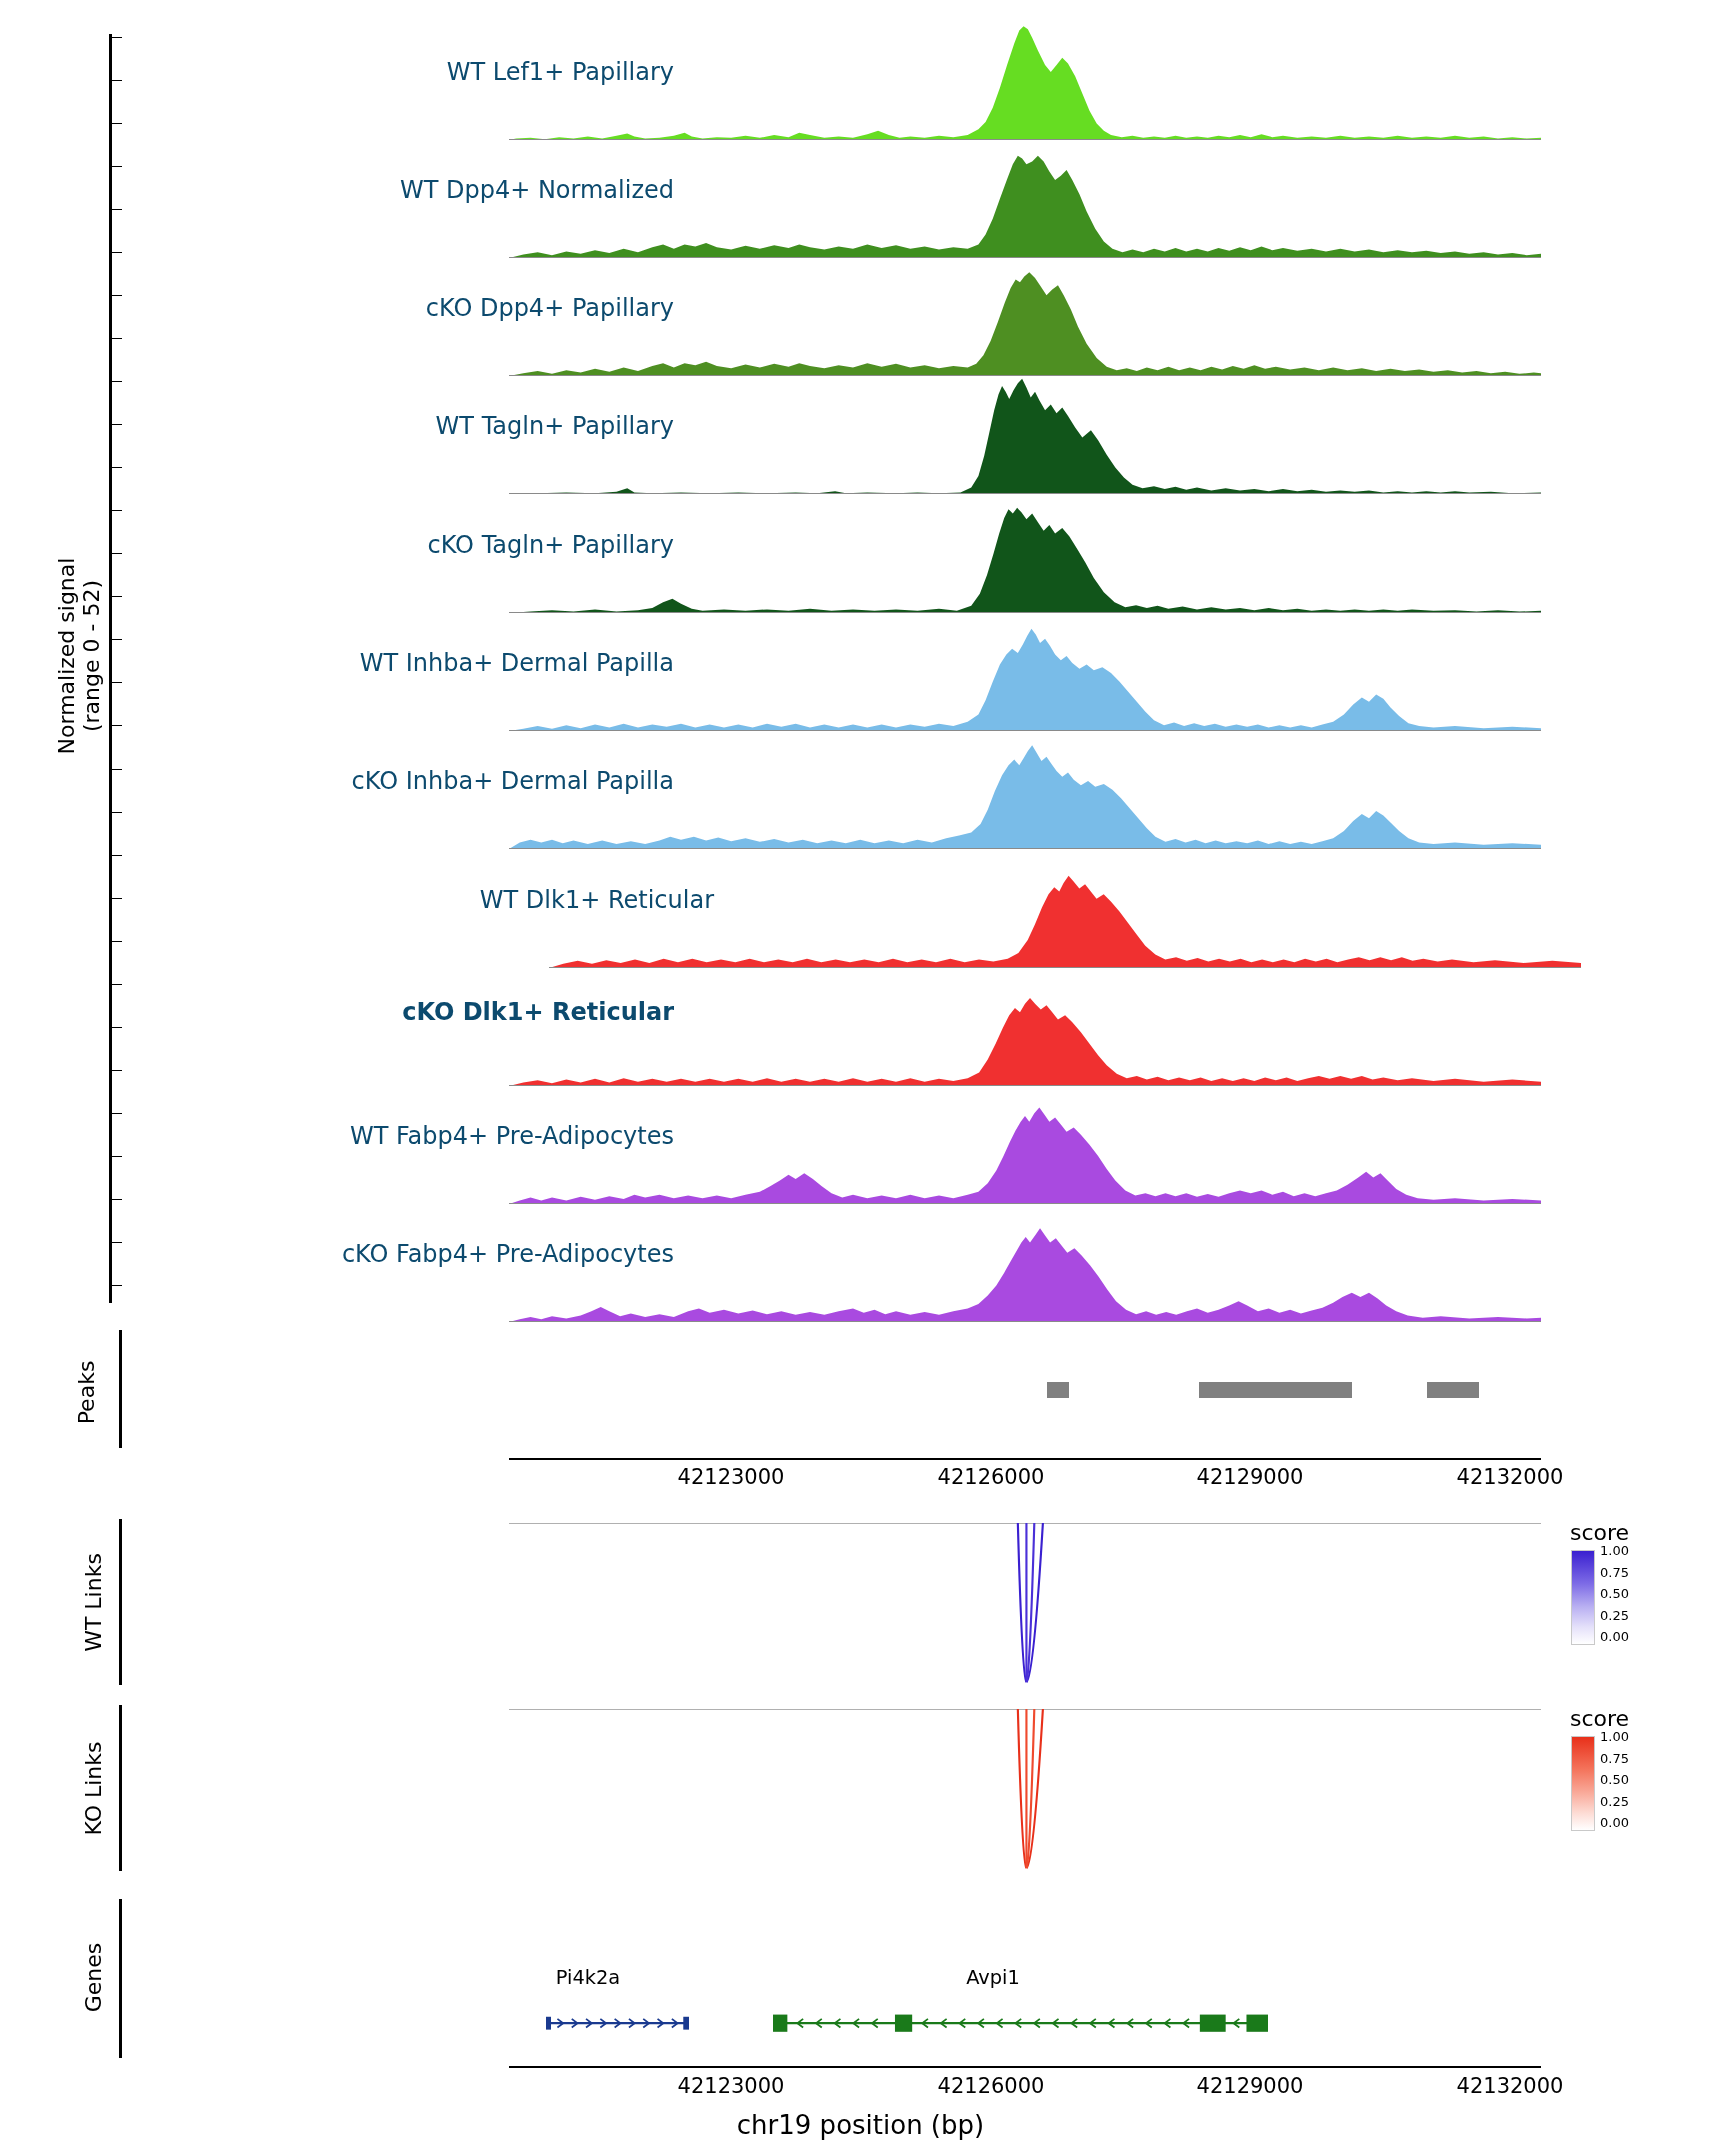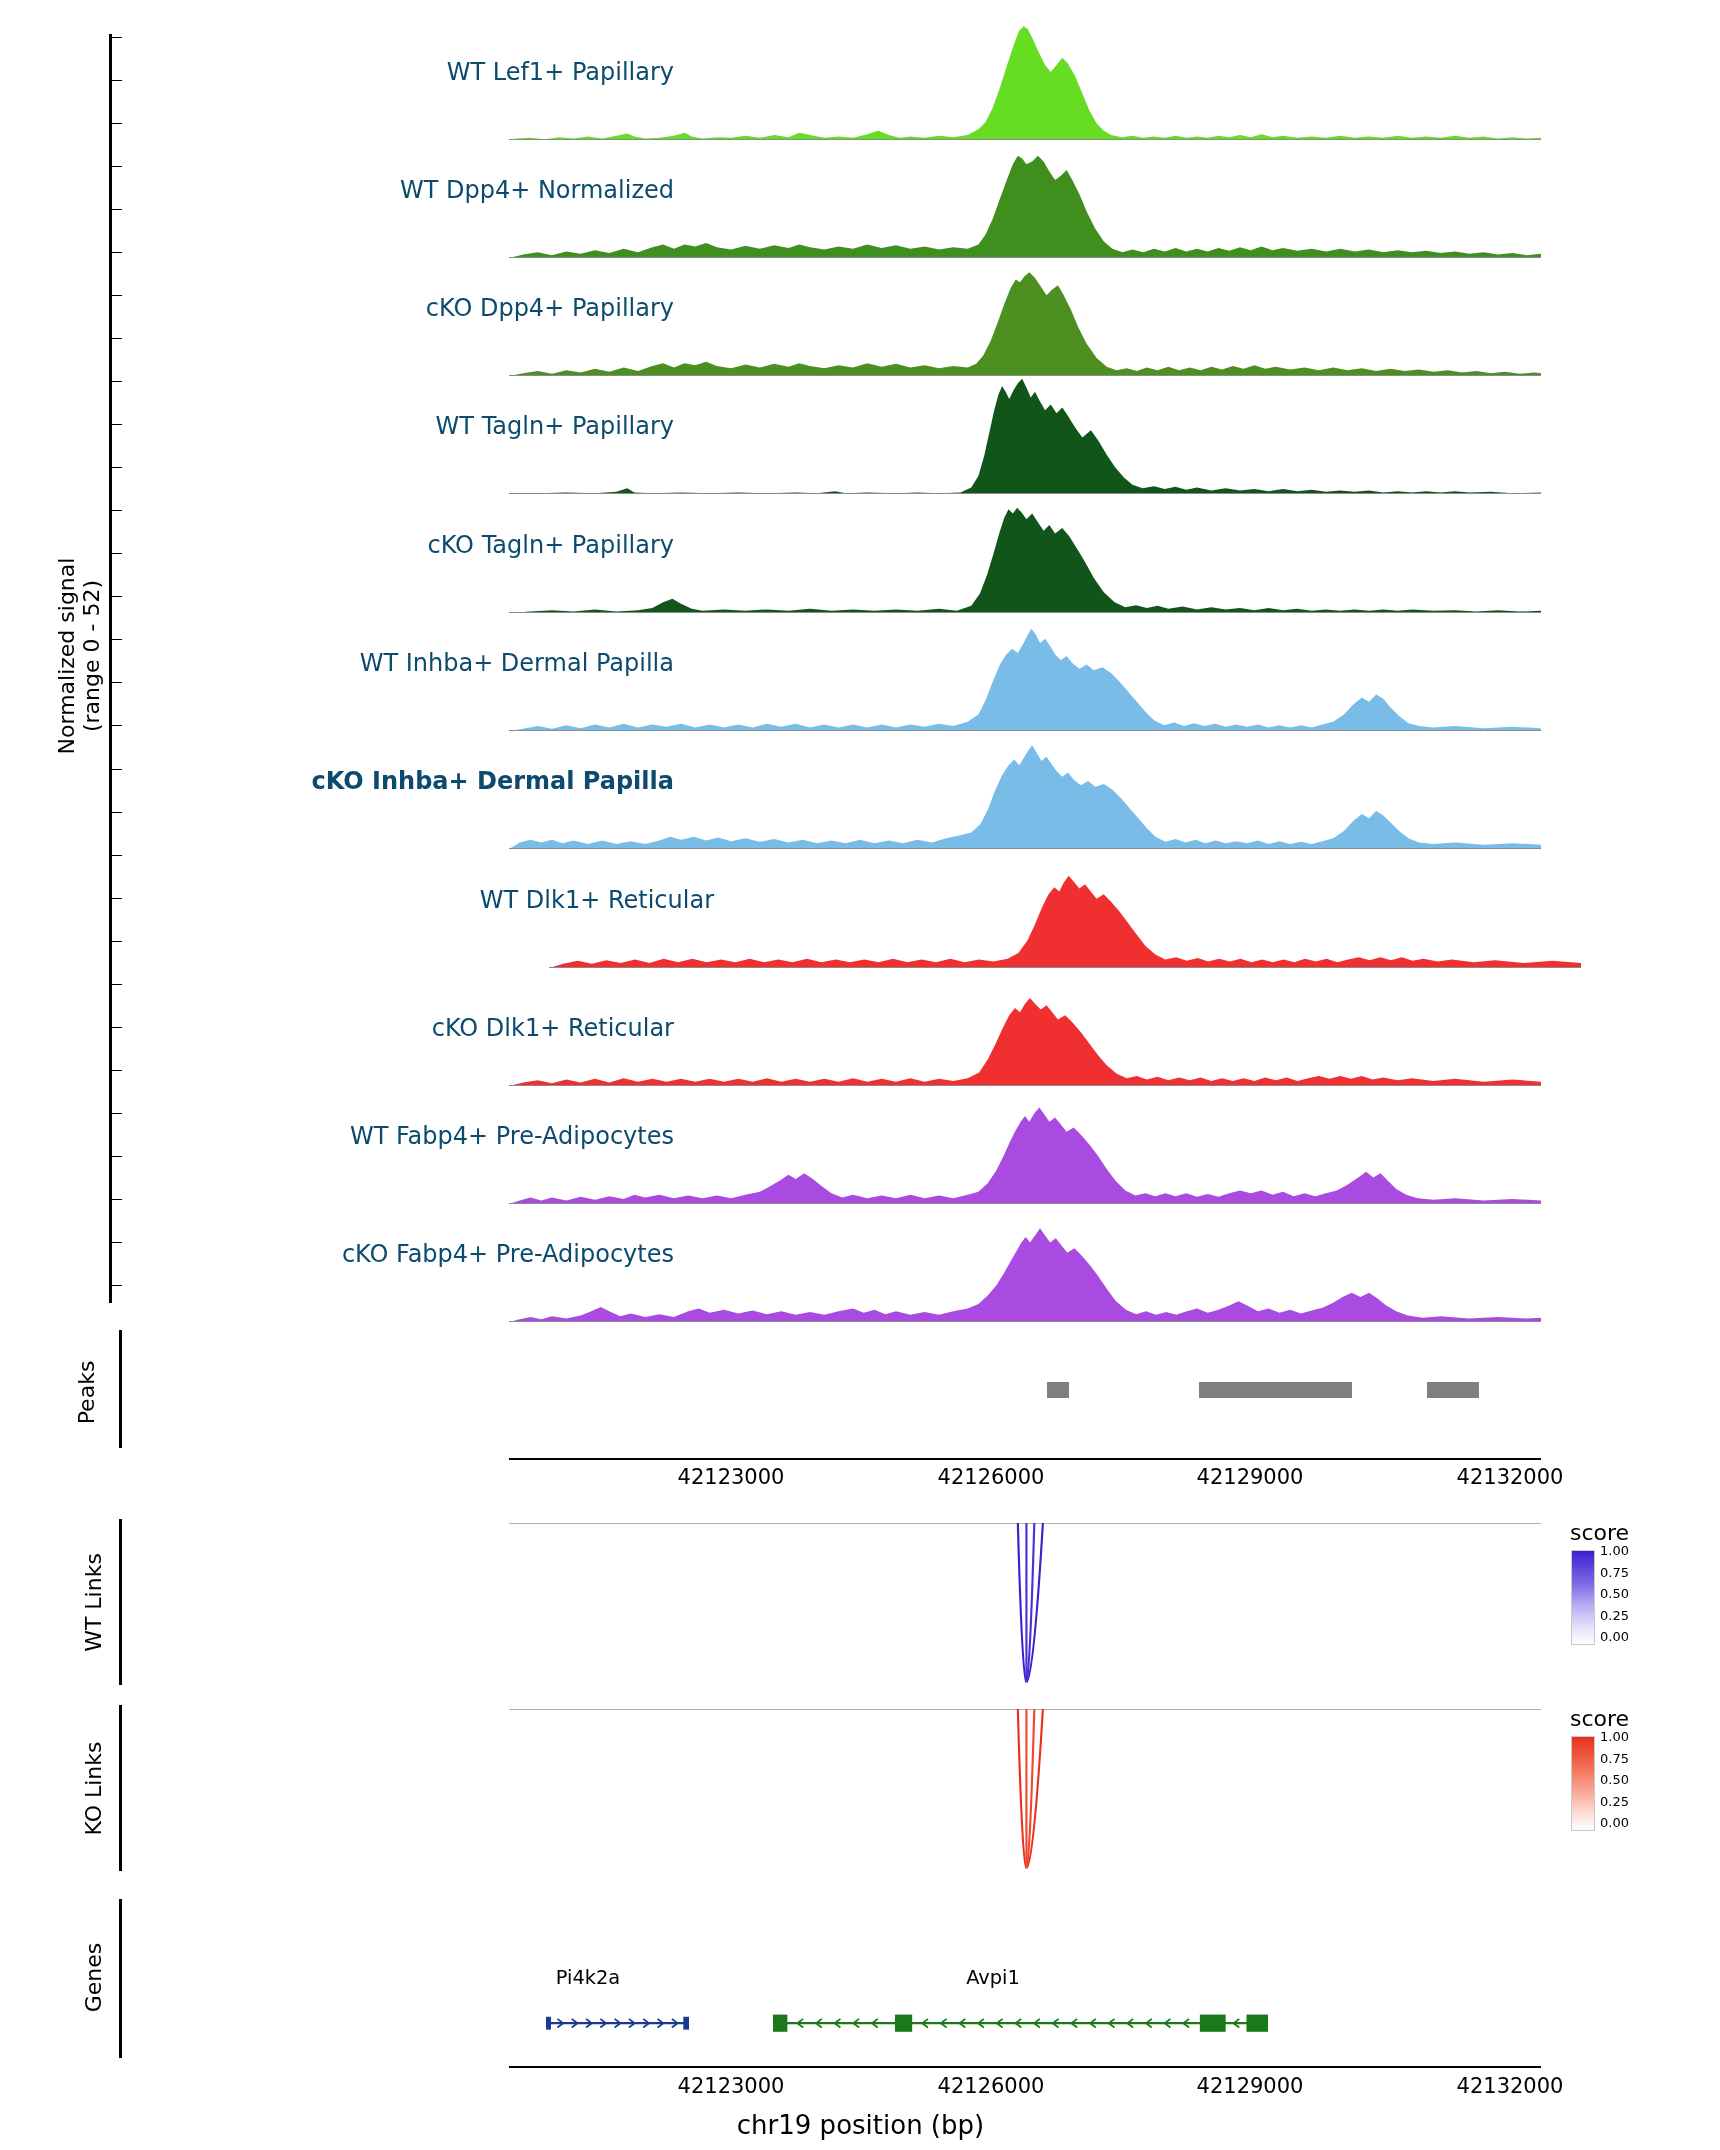--- a/index.html
+++ b/index.html
@@ -264,41 +264,41 @@
       <div class="track-label" style="top:36px;">WT Inhba+ Dermal Papilla</div>
       <div class="track-plot" style="top:0;">
         <svg width="1032" height="118" viewBox="0 0 1440 165" preserveAspectRatio="none">
           <path fill="#79bce8" d="M0,165 L20,162 L40,158 L60,162 L80,157 L100,161 L120,156 L140,160 L160,155 L180,160 L200,156 L220,159 L240,155 L260,160 L280,156 L300,160 L320,156 L340,160 L360,155 L380,159 L400,155 L420,160 L440,156 L460,160 L480,156 L500,160 L520,156 L540,160 L560,156 L580,159 L600,155 L620,158 L640,152 L655,142 L665,122 L675,96 L685,72 L694,58 L702,50 L710,56 L717,44 L723,32 L729,22 L735,30 L741,42 L748,36 L755,46 L762,58 L770,66 L778,60 L786,70 L796,78 L806,72 L816,80 L828,76 L840,84 L852,96 L864,110 L876,124 L888,138 L900,150 L914,157 L928,153 L942,158 L956,154 L970,158 L985,155 L1000,159 L1015,156 L1030,159 L1045,156 L1060,160 L1075,157 L1090,160 L1105,157 L1120,160 L1135,156 L1150,152 L1165,142 L1178,128 L1190,118 L1200,124 L1210,114 L1220,120 L1230,132 L1242,144 L1255,154 L1270,158 L1290,160 L1320,158 L1360,161 L1400,159 L1440,161 L1440,165 Z"></path>
         </svg>
       </div>
       <div class="baseline" style="top:117px;"></div>
     </div>
 
     <div class="track" style="top:731px; height:118px;">
-      <div class="track-label" style="top:36px;font-weight:bold;">cKO Inhba+ Dermal Papilla</div>
+      <div class="track-label" style="top:36px;">cKO Inhba+ Dermal Papilla</div>
       <div class="track-plot" style="top:0;">
         <svg width="1032" height="118" viewBox="0 0 1440 165" preserveAspectRatio="none">
           <path fill="#79bce8" d="M0,165 L15,156 L30,152 L45,156 L60,152 L75,157 L90,153 L110,158 L130,153 L150,158 L170,154 L190,158 L210,153 L225,148 L240,152 L258,148 L275,153 L292,149 L310,154 L330,150 L350,155 L370,151 L390,156 L410,152 L430,157 L450,153 L470,157 L490,152 L510,157 L530,153 L550,157 L570,152 L590,156 L610,150 L628,146 L645,142 L658,130 L668,110 L678,84 L688,62 L697,48 L705,40 L712,48 L718,38 L724,28 L730,20 L736,30 L743,42 L750,36 L757,46 L764,56 L772,64 L780,58 L788,68 L798,76 L808,70 L818,78 L830,74 L842,82 L854,94 L866,108 L878,122 L890,136 L902,148 L916,155 L930,151 L944,156 L958,152 L972,157 L986,153 L1000,157 L1015,154 L1030,157 L1045,153 L1060,158 L1075,154 L1090,158 L1105,155 L1120,158 L1135,154 L1150,150 L1165,140 L1178,126 L1190,116 L1200,122 L1210,112 L1220,118 L1230,128 L1242,140 L1255,150 L1270,156 L1290,158 L1320,156 L1360,159 L1400,157 L1440,159 L1440,165 Z"></path>
         </svg>
       </div>
       <div class="baseline" style="top:117px;"></div>
     </div>
 
     <div class="track" style="top:850px; height:118px;margin-left:40px;">
       <div class="track-label" style="top:36px;">WT Dlk1+ Reticular</div>
       <div class="track-plot" style="top:0;">
         <svg width="1032" height="118" viewBox="0 0 1440 165" preserveAspectRatio="none">
           <path fill="#f03030" d="M0,165 L20,159 L40,155 L60,159 L80,154 L100,158 L120,153 L140,158 L160,152 L180,157 L200,152 L220,157 L240,153 L260,157 L280,152 L300,157 L320,153 L340,157 L360,152 L380,157 L400,153 L420,157 L440,153 L460,157 L480,152 L500,157 L520,153 L540,157 L560,152 L580,157 L600,153 L620,156 L640,152 L655,144 L668,126 L678,104 L688,80 L697,62 L705,52 L712,58 L718,46 L725,36 L732,44 L740,54 L748,48 L756,58 L764,68 L774,62 L784,72 L796,86 L808,102 L820,118 L832,134 L846,146 L860,153 L875,150 L890,155 L905,151 L920,156 L935,152 L950,156 L965,152 L980,157 L995,153 L1010,157 L1025,153 L1040,157 L1055,152 L1070,156 L1085,152 L1100,157 L1115,153 L1130,150 L1145,154 L1160,150 L1175,154 L1190,150 L1205,155 L1220,152 L1240,156 L1260,153 L1290,157 L1320,154 L1360,158 L1400,155 L1440,158 L1440,165 Z"></path>
         </svg>
       </div>
       <div class="baseline" style="top:117px;"></div>
     </div>
 
     <div class="track" style="top:968px; height:118px;">
-      <div class="track-label" style="top:46px;">cKO Dlk1+ Reticular</div>
+      <div class="track-label" style="top:30px;font-weight:bold;">cKO Dlk1+ Reticular</div>
       <div class="track-plot" style="top:0;">
         <svg width="1032" height="118" viewBox="0 0 1440 165" preserveAspectRatio="none">
           <path fill="#f03030" d="M0,165 L20,160 L40,157 L60,161 L80,156 L100,160 L120,155 L140,160 L160,154 L180,159 L200,155 L220,159 L240,155 L260,159 L280,155 L300,159 L320,155 L340,159 L360,154 L380,159 L400,155 L420,159 L440,155 L460,159 L480,154 L500,159 L520,155 L540,159 L560,154 L580,159 L600,155 L620,158 L640,154 L656,146 L668,128 L679,106 L689,84 L698,66 L706,56 L713,62 L720,50 L727,42 L734,50 L742,58 L750,52 L758,62 L766,72 L776,66 L786,76 L798,90 L810,106 L822,122 L834,136 L848,148 L862,154 L876,151 L890,156 L905,152 L920,157 L935,153 L950,157 L965,153 L980,158 L995,154 L1010,158 L1025,154 L1040,158 L1055,153 L1070,157 L1085,153 L1100,158 L1115,154 L1130,151 L1145,155 L1160,151 L1175,155 L1190,151 L1205,156 L1220,153 L1240,157 L1260,154 L1290,158 L1320,155 L1360,159 L1400,156 L1440,159 L1440,165 Z"></path>
         </svg>
       </div>
       <div class="baseline" style="top:117px;"></div>
     </div>
 
     <div class="track" style="top:1086px; height:118px;">
       <div class="track-label" style="top:36px;">WT Fabp4+ Pre-Adipocytes</div>

